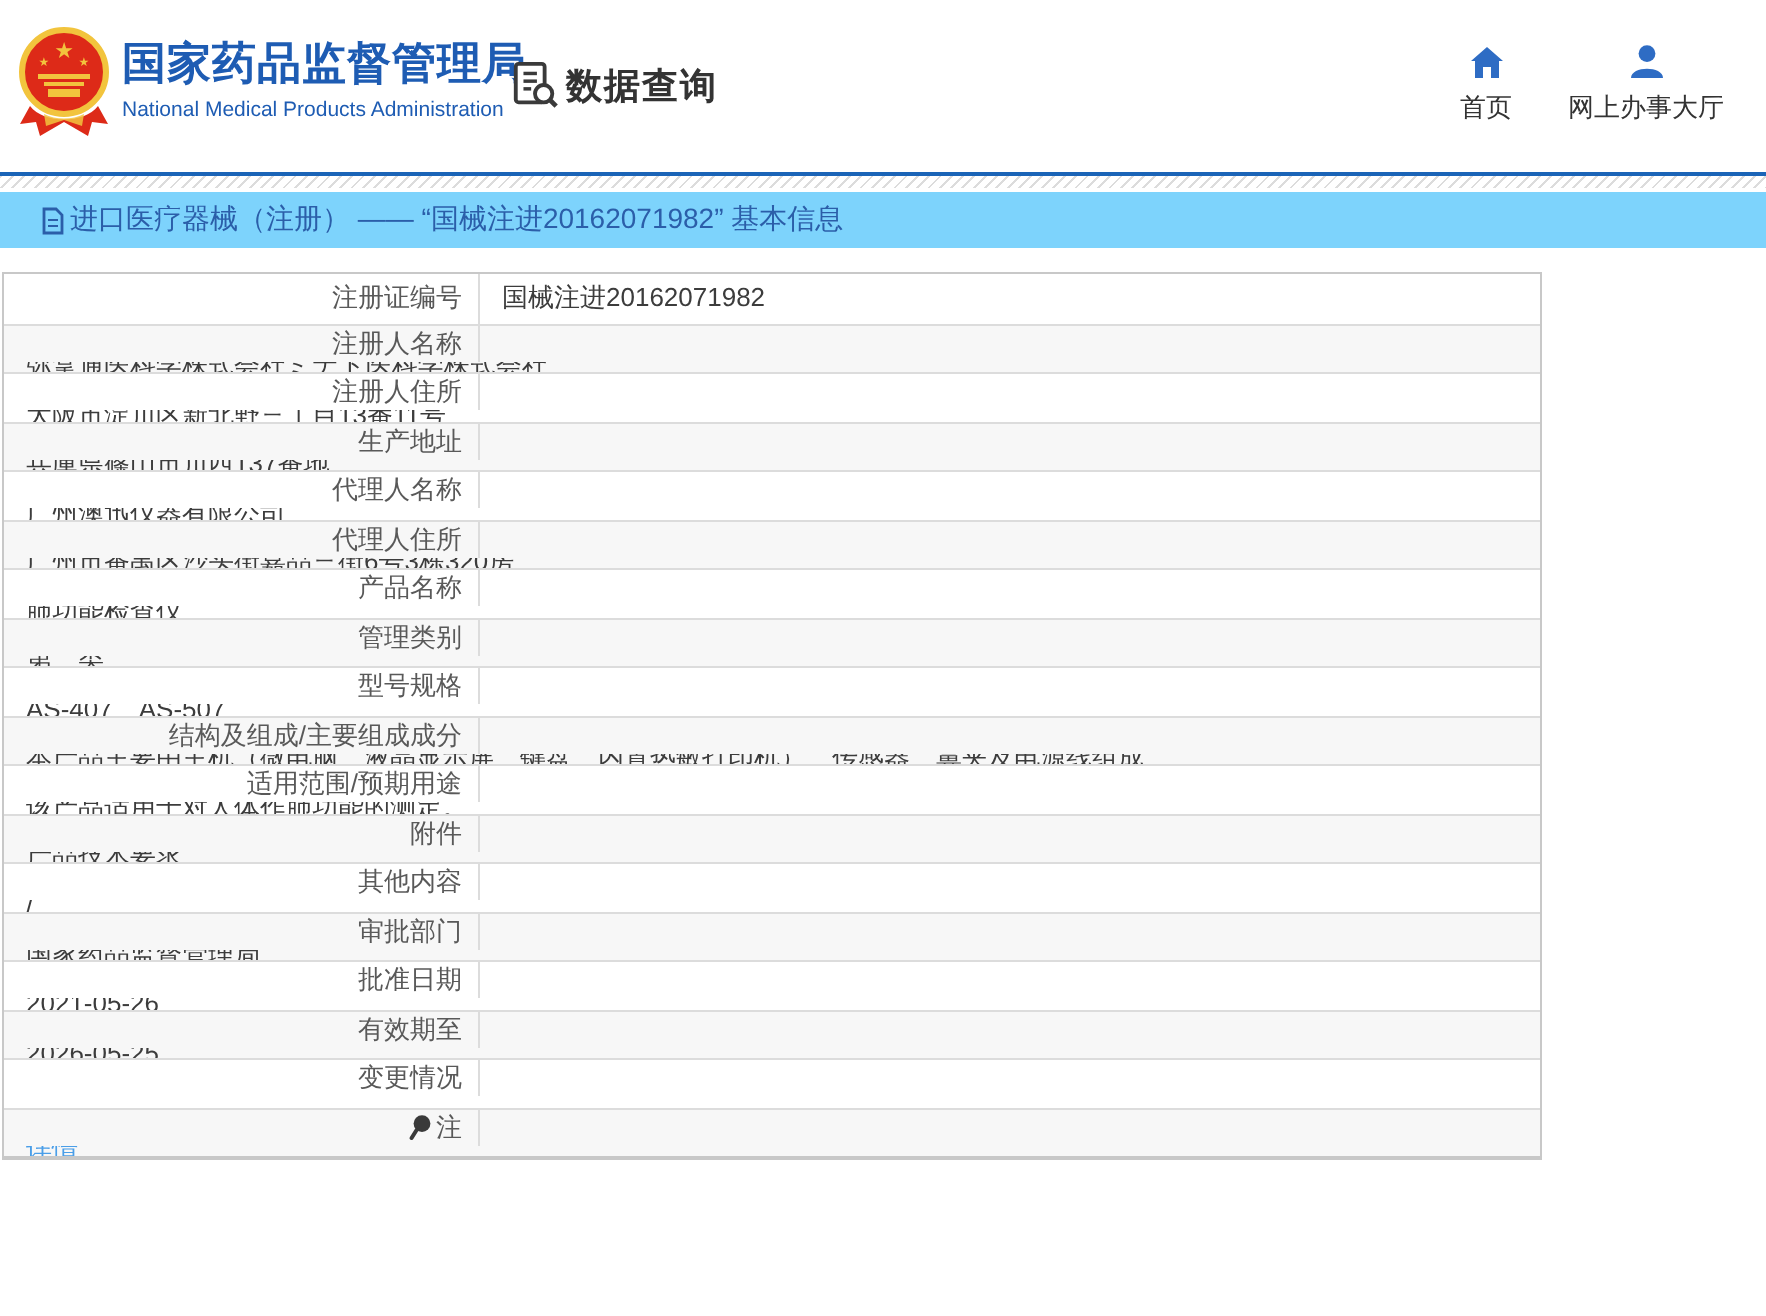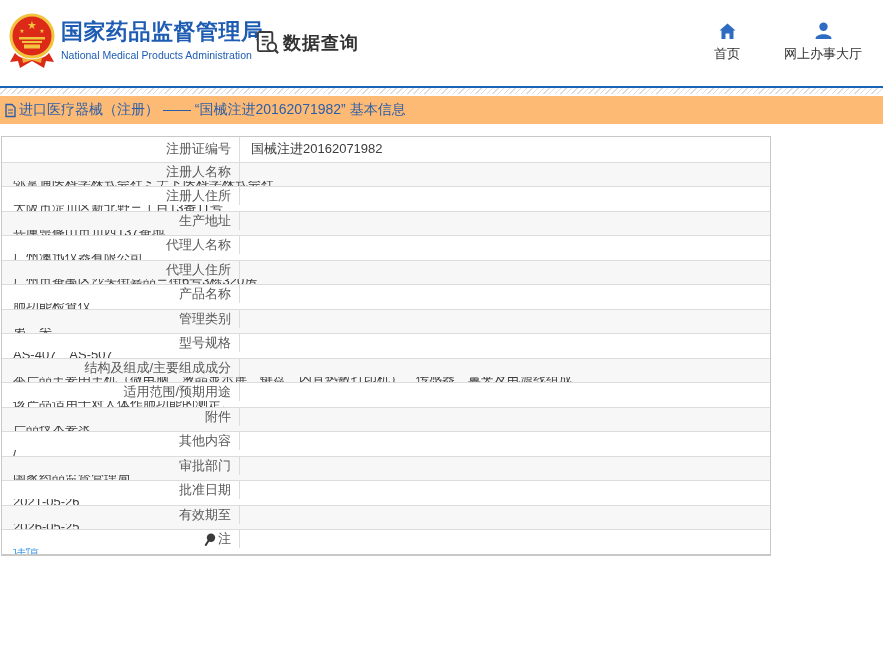--- a/index.html
+++ b/index.html
@@ -9,31 +9,31 @@
   
   .header { position:relative; height:86px; background:#fff; }
   .brand { position:absolute; left:8px; top:13px; display:flex; align-items:flex-start; }
   .brand-text { margin-left:5px; padding-top:6px; }
   .brand-zh { font-size:22px; font-weight:bold; color:#1e5cb3; letter-spacing:0.5px; line-height:1.2; }
   .brand-en { font-size:10.5px; color:#1e5cb3; margin-top:4px; }
 
   .nav-search { position:absolute; left:255px; top:30px; display:flex; align-items:center; cursor:pointer; }
   .nav-search .txt { font-size:18px; font-weight:600; color:#333; margin-left:3px; letter-spacing:1px; }
 
-  .header-right { position:absolute; right:21px; top:22px; display:flex; gap:44px; }
+  .header-right { position:absolute; right:21px; top:22px; display:flex; gap:28px; }
   .nav-item { display:flex; flex-direction:column; align-items:center; cursor:pointer; }
   .nav-item .lbl { font-size:13px; color:#333; margin-top:5px; }
 
   .blue-rule { height:2px; background:#1a64b7; }
   .hatch { height:6px;
     background:repeating-linear-gradient(135deg,#dcdcdc 0,#dcdcdc 1px,#ffffff 1px,#ffffff 4px); }
 
   
-  .breadcrumb { margin-top:2px; height:28px; background:#fdba74; display:flex;
-    align-items:center; padding-left:4px; }
+  .breadcrumb { margin-top:2px; height:28px; background:#7dd3fc; display:flex;
+    align-items:center; padding-left:20px; }
   .breadcrumb .bc-text { font-size:14px; color:#2b5ea9; margin-left:2px; }
 
   
   .info-table { margin-top:12px; margin-left:1px; width:770px;
     border:1px solid #c8c8c8; border-bottom-width:2px; }
   .t-row { display:flex; height:24.5px; align-items:stretch; background:#fff; }
   .t-row + .t-row { border-top:1px solid #dcdcdc;flex-direction:column; }
   .t-row:nth-child(even) { background:#f7f7f7; }
   .t-label { width:238px; border-right:1px solid #dcdcdc; display:flex;
     align-items:center; justify-content:flex-end; padding-right:8px;
@@ -165,20 +165,24 @@
     </div>
   <div class="t-row">
       <div class="t-label">批准日期</div>
       <div class="t-value">2021-05-26</div>
     </div>
   <div class="t-row">
       <div class="t-label">有效期至</div>
       <div class="t-value">2026-05-25</div>
     </div>
   <div class="t-row">
+      <div class="t-label">变更情况</div>
+      <div class="t-value"></div>
+    </div>
+  <div class="t-row">
     <div class="t-label">
       <span class="pin">
         <svg width="12" height="13" viewBox="0 0 12 13">
           <circle cx="7" cy="4.8" r="4.2" fill="#3a3a3a"></circle>
           <path d="M4.3 8 L1.8 12" stroke="#3a3a3a" stroke-width="2" stroke-linecap="round"></path>
         </svg>
       </span>
       <span>注</span>
     </div>
     <div class="t-value">

